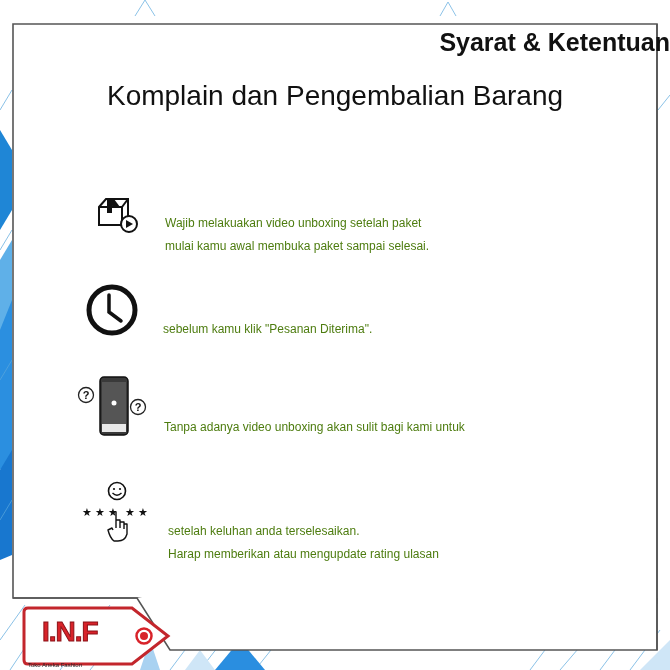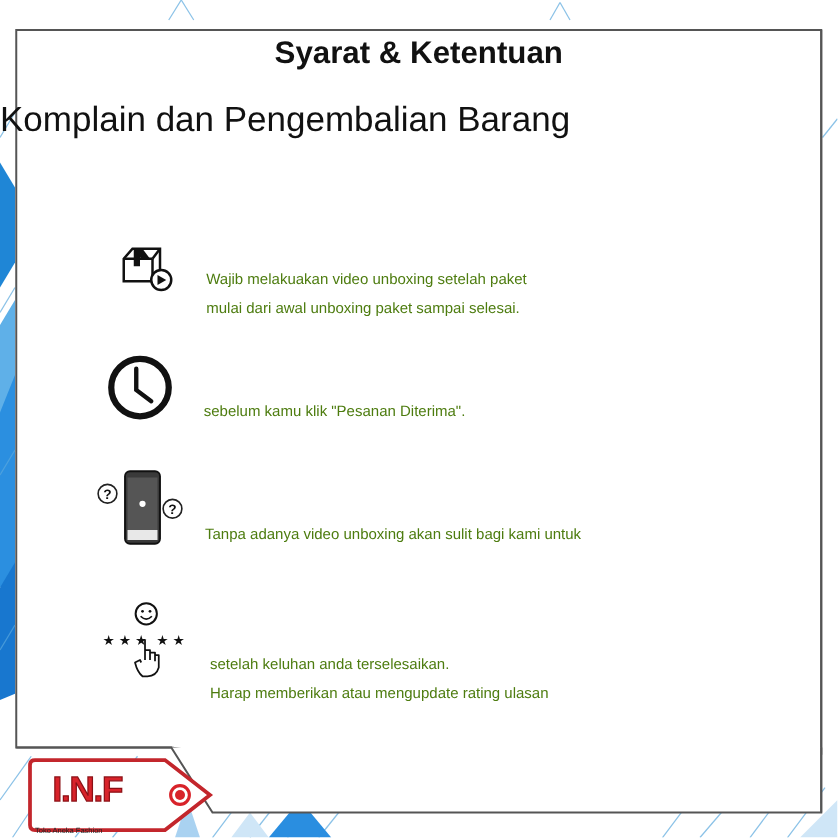--- a/index.html
+++ b/index.html
@@ -1,20 +1,20 @@
 <!DOCTYPE html>
 <html><head>
 <meta charset="utf-8">
 <style>
   html,body{margin:0;padding:0;}
   body{width:670px;height:670px;position:relative;overflow:hidden;background:#ffffff;font-family:"Liberation Sans",sans-serif;}
   .bg{position:absolute;inset:0;}
   .card{position:absolute;left:0;top:0;width:670px;height:670px;}
-  .title{position:absolute;left:0;width:670px;top:28px;text-align:center;font-weight:bold;font-size:25px;color:#111;}
-  .subtitle{position:absolute;left:0;width:670px;top:80px;text-align:left;font-size:28px;color:#111;}
+  .title{position:absolute;left:0;width:670px;top:28px;text-align:right;font-weight:bold;font-size:25px;color:#111;}
+  .subtitle{position:absolute;left:0;width:670px;top:80px;text-align:center;font-size:28px;color:#111;}
   .item{position:absolute;left:0;width:670px;}
   .icon{position:absolute;}
   .text{position:absolute;font-size:12px;line-height:23px;color:#4d7c0f;margin-top:32px;}
   .logo{position:absolute;left:22px;top:606px;}
   .logo-text{position:absolute;left:42px;top:616px;font-family:"Liberation Sans",sans-serif;font-weight:bold;font-size:28px;color:#d8232a;letter-spacing:-1px;-webkit-text-stroke:1px #8a1015;}
   .tagline{position:absolute;left:28px;top:662px;font-size:6px;color:#222;}
 </style>
 </head>
 <body>
 
@@ -83,21 +83,21 @@
     <line x1="3" y1="12" x2="26" y2="12" stroke="#111" stroke-width="2"></line>
     <line x1="26" y1="12" x2="32" y2="4" stroke="#111" stroke-width="2"></line>
     <line x1="26" y1="12" x2="26" y2="30" stroke="#111" stroke-width="2"></line>
     <rect x="11" y="4" width="5" height="14" fill="#111"></rect>
     <polygon points="11,4 18,4 24,12 17,12" fill="#111"></polygon>
     <circle cx="33" cy="29" r="8" fill="#fff" stroke="#111" stroke-width="2"></circle>
     <polygon points="30,25 30,33 37,29" fill="#111"></polygon>
   </svg>
   <div class="text" style="left:165px;top:180px;">
     <div>Wajib melakuakan video unboxing setelah paket</div>
-    <div>mulai dari awal unboxing paket sampai selesai.</div>
+    <div>mulai kamu awal membuka paket sampai selesai.</div>
   </div>
 </div>
 
 <div class="item">
   <svg class="icon" style="left:84px;top:282px" width="56" height="56" viewBox="0 0 56 56">
     <circle cx="28" cy="28" r="23" fill="none" stroke="#111" stroke-width="5"></circle>
     <polyline points="25,13 25,30 37,39" fill="none" stroke="#111" stroke-width="3.5" stroke-linecap="round"></polyline>
   </svg>
   <div class="text" style="left:163px;top:286px;">
     <div>sebelum kamu klik "Pesanan Diterima".</div>

